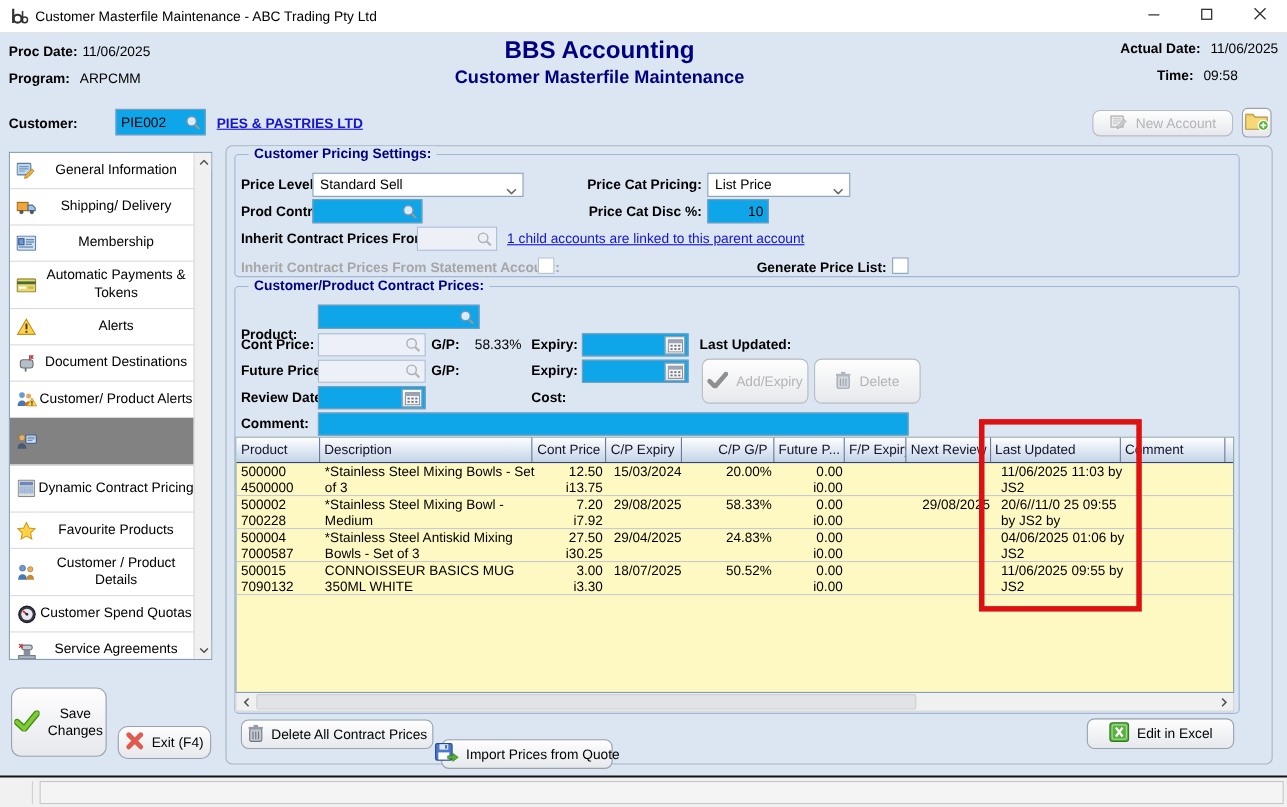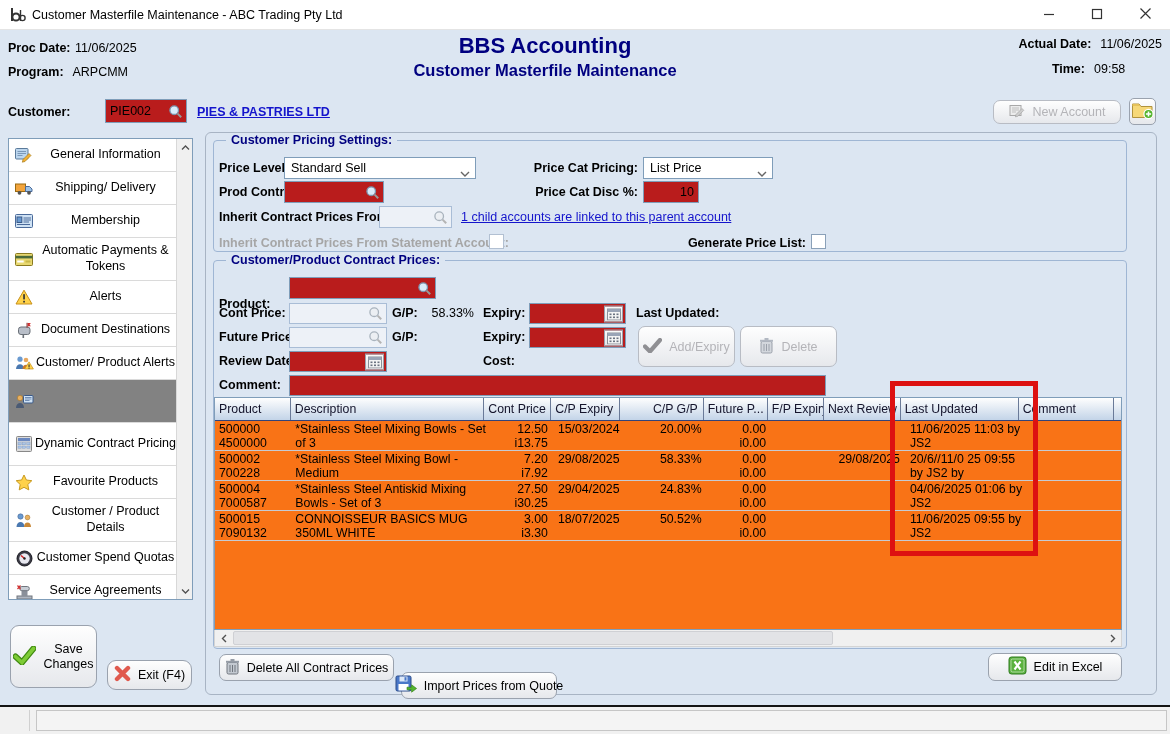--- a/index.html
+++ b/index.html
@@ -17,21 +17,21 @@
   .win-btn{position:absolute; top:0; height:30px; width:46px; display:flex; align-items:center; justify-content:center;}
 
   
   .hdr-center{position:absolute; left:330px; top:33px; width:430px; text-align:center;}
   .hdr-title{font-size:22px; font-weight:bold; color:var(--navy); line-height:26px;}
   .hdr-sub{font-size:16.5px; font-weight:bold; color:var(--navy); line-height:22px;}
   .hdr-right{position:absolute; right:8px; top:37px; width:220px;}
   .hdr-right .row{display:flex; justify-content:flex-end; gap:9px; height:25px; align-items:flex-start;}
 
   
-  .ibox{position:absolute; background:#b91c1c; border:1px solid #7f9db9; font-size:12.5px; color:#000; display:flex; align-items:center; padding:0 4px; overflow:hidden;}
+  .ibox{position:absolute; background:#0ea5e9; border:1px solid #7f9db9; font-size:12.5px; color:#000; display:flex; align-items:center; padding:0 4px; overflow:hidden;}
   .ibox.dis{background:#edf1f7; border-color:#a9bdd6;}
   .magbtn{position:absolute; right:2px; top:50%; transform:translateY(-50%); width:17px; height:16px; display:flex; align-items:center; justify-content:center;}
   .calbtn{position:absolute; right:2px; top:50%; transform:translateY(-50%); width:19px; height:17px; background:linear-gradient(#fbfbfb,#e3e5e8); border:1px solid #9aa2ae; display:flex; align-items:center; justify-content:center;}
   .dd{position:absolute; background:#fff; border:1px solid #7f9db9; font-size:12.5px; display:flex; align-items:center; padding:0 6px;}
   .dd .chev{position:absolute; right:5px; top:8px;}
   .cb{position:absolute; width:15px; height:15px; background:#fff; border:1px solid #8aa0b8;}
   .cb.dis{border-color:#b2c0d2;}
   .link{font-size:12.5px; color:var(--link); text-decoration:underline; white-space:nowrap; cursor:pointer;}
 
   
@@ -50,21 +50,21 @@
   .side-label{flex:1; text-align:center; font-size:12.5px; color:#000; line-height:1.25;}
   .side-item.selected{background:var(--selbg);}
   .side-item.selected .side-label{color:#ececec;}
 
   
   .main-panel{position:absolute; left:205px; top:132px; width:952px; height:563px; border:1px solid #a8b4c4; border-radius:6px;}
   .group{position:absolute; border:1px solid #9fb6d4; border-radius:4px;}
   .group-title{position:absolute; top:-8px; left:12px; background:#dce6f2; padding:0 5px; font-size:12.5px; font-weight:bold; color:var(--navy); white-space:nowrap;}
 
   
-  .grid{position:absolute; left:8px; top:264px; width:908px; height:233px; background:#f97316; border:1px solid #7f9db9;}
+  .grid{position:absolute; left:8px; top:264px; width:908px; height:233px; background:#fef9c3; border:1px solid #7f9db9;}
   .thead{display:flex; height:23px; background:linear-gradient(#fefefe,#c3d4e8); border-bottom:1px solid #33437a;}
   .th{font-size:12.3px; color:#14142c; padding:4px 3px 0 4px; border-right:1px solid #6a7a98; overflow:hidden; white-space:nowrap;}
   .th.r{text-align:right; padding-right:5px;}
   .tr{display:flex; height:30px; border-bottom:1px solid #c6cad2; cursor:pointer;}
   .td{font-size:12.3px; color:#000; padding:1px 3px 0 4px; overflow:hidden; line-height:14px;}
   .td.r{text-align:right; padding-right:6px;}
   .cell-line{white-space:nowrap;}
 
   
   .hscroll{position:absolute; left:8px; top:497px; width:908px; height:17px; background:#f0f0f0; border:1px solid #d4d4d4; border-top:none;}

